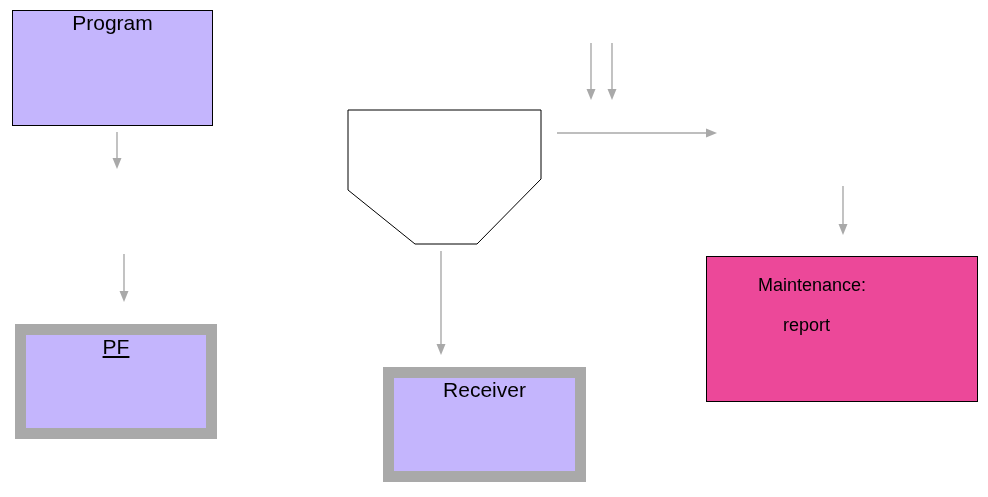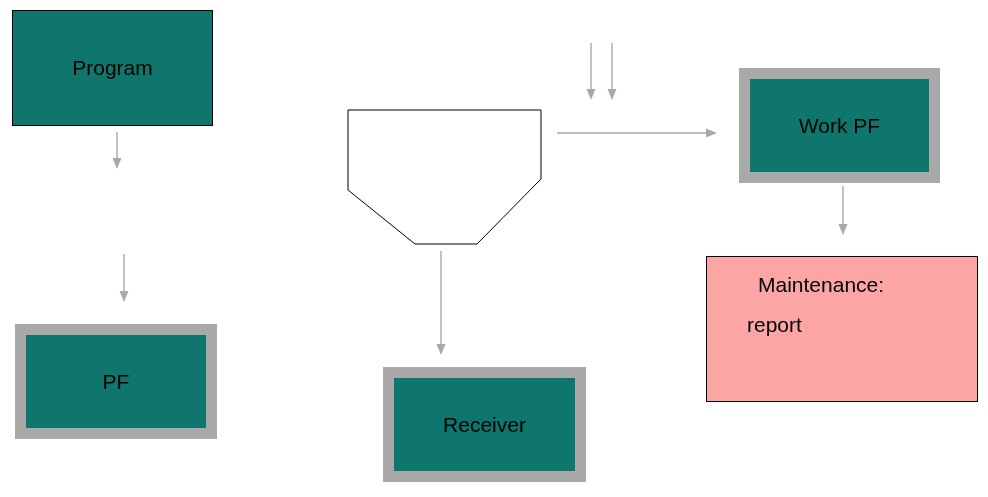--- a/index.html
+++ b/index.html
@@ -18,51 +18,51 @@
   .arrow-layer {
     position: absolute;
     left: 0;
     top: 0;
     width: 988px;
     height: 497px;
   }
   .box {
     position: absolute;
     box-sizing: border-box;
-    background: #0f766e;
+    background: #c4b5fd;
     display: flex;
-    align-items: center;
+    align-items: flex-start;
     justify-content: center;
     color: var(--text, #000000);
     font-size: 21px;
   }
   .box.thin {
     border: 1px solid var(--thin-border, #000000);
   }
   .box.thick {
     border: 11px solid var(--thick-border, #a9a9a9);
   }
   .free-label {
     position: absolute;
     color: var(--text, #000000);
     font-size: 21px;
     white-space: nowrap;
   }
   .maint-box {
     position: absolute;
     box-sizing: border-box;
-    background: #fca5a5;
+    background: #ec4899;
     border: 1px solid var(--thin-border, #000000);
     color: var(--text, #000000);
-    font-size: 21px;
+    font-size: 18px;
     line-height: 40px;
     padding-top: 8px;
   }
   .maint-line1 { display: block; margin-left: 51px; }
-  .maint-line2 { display: block; margin-left: 40px; }
+  .maint-line2 { display: block; margin-left: 76px; }
   .funnel-poly {
     fill: #ffffff;
     stroke: var(--thin-border, #000000);
     stroke-width: 1;
   }
   .arrow-stem {
     stroke: var(--arrow, #a9a9a9);
     stroke-width: 1.4;
     fill: none;
   }
@@ -113,27 +113,24 @@
       <line class="arrow-stem" x1="441" y1="251" x2="441" y2="344"></line>
       <polygon class="arrow-head" points="436.5,344 445.5,344 441,355"></polygon>
     </g>
   </svg>
 
   <div class="box thin" style="left:12px; top:10px; width:201px; height:116px;">
     <span>Program</span>
   </div>
 
 
-  <div class="box thick" style="left:15px; top:324px; width:202px; height:115px;">
+  <div class="box thick" style="left:15px; top:324px; width:202px; height:115px;text-decoration:underline;">
     <span>PF</span>
   </div>
 
-  <div class="box thick" style="left:739px; top:68px; width:201px; height:115px;">
-    <span>Work PF</span>
-  </div>
 
   <div class="maint-box" style="left:706px; top:256px; width:272px; height:146px;">
     <span class="maint-line1">Maintenance:</span>
     <span class="maint-line2">report</span>
   </div>
 
   <div class="box thick" style="left:354px; top:367px; width:203px; height:115px;margin-left:29px;">
     <span>Receiver</span>
   </div>
 

